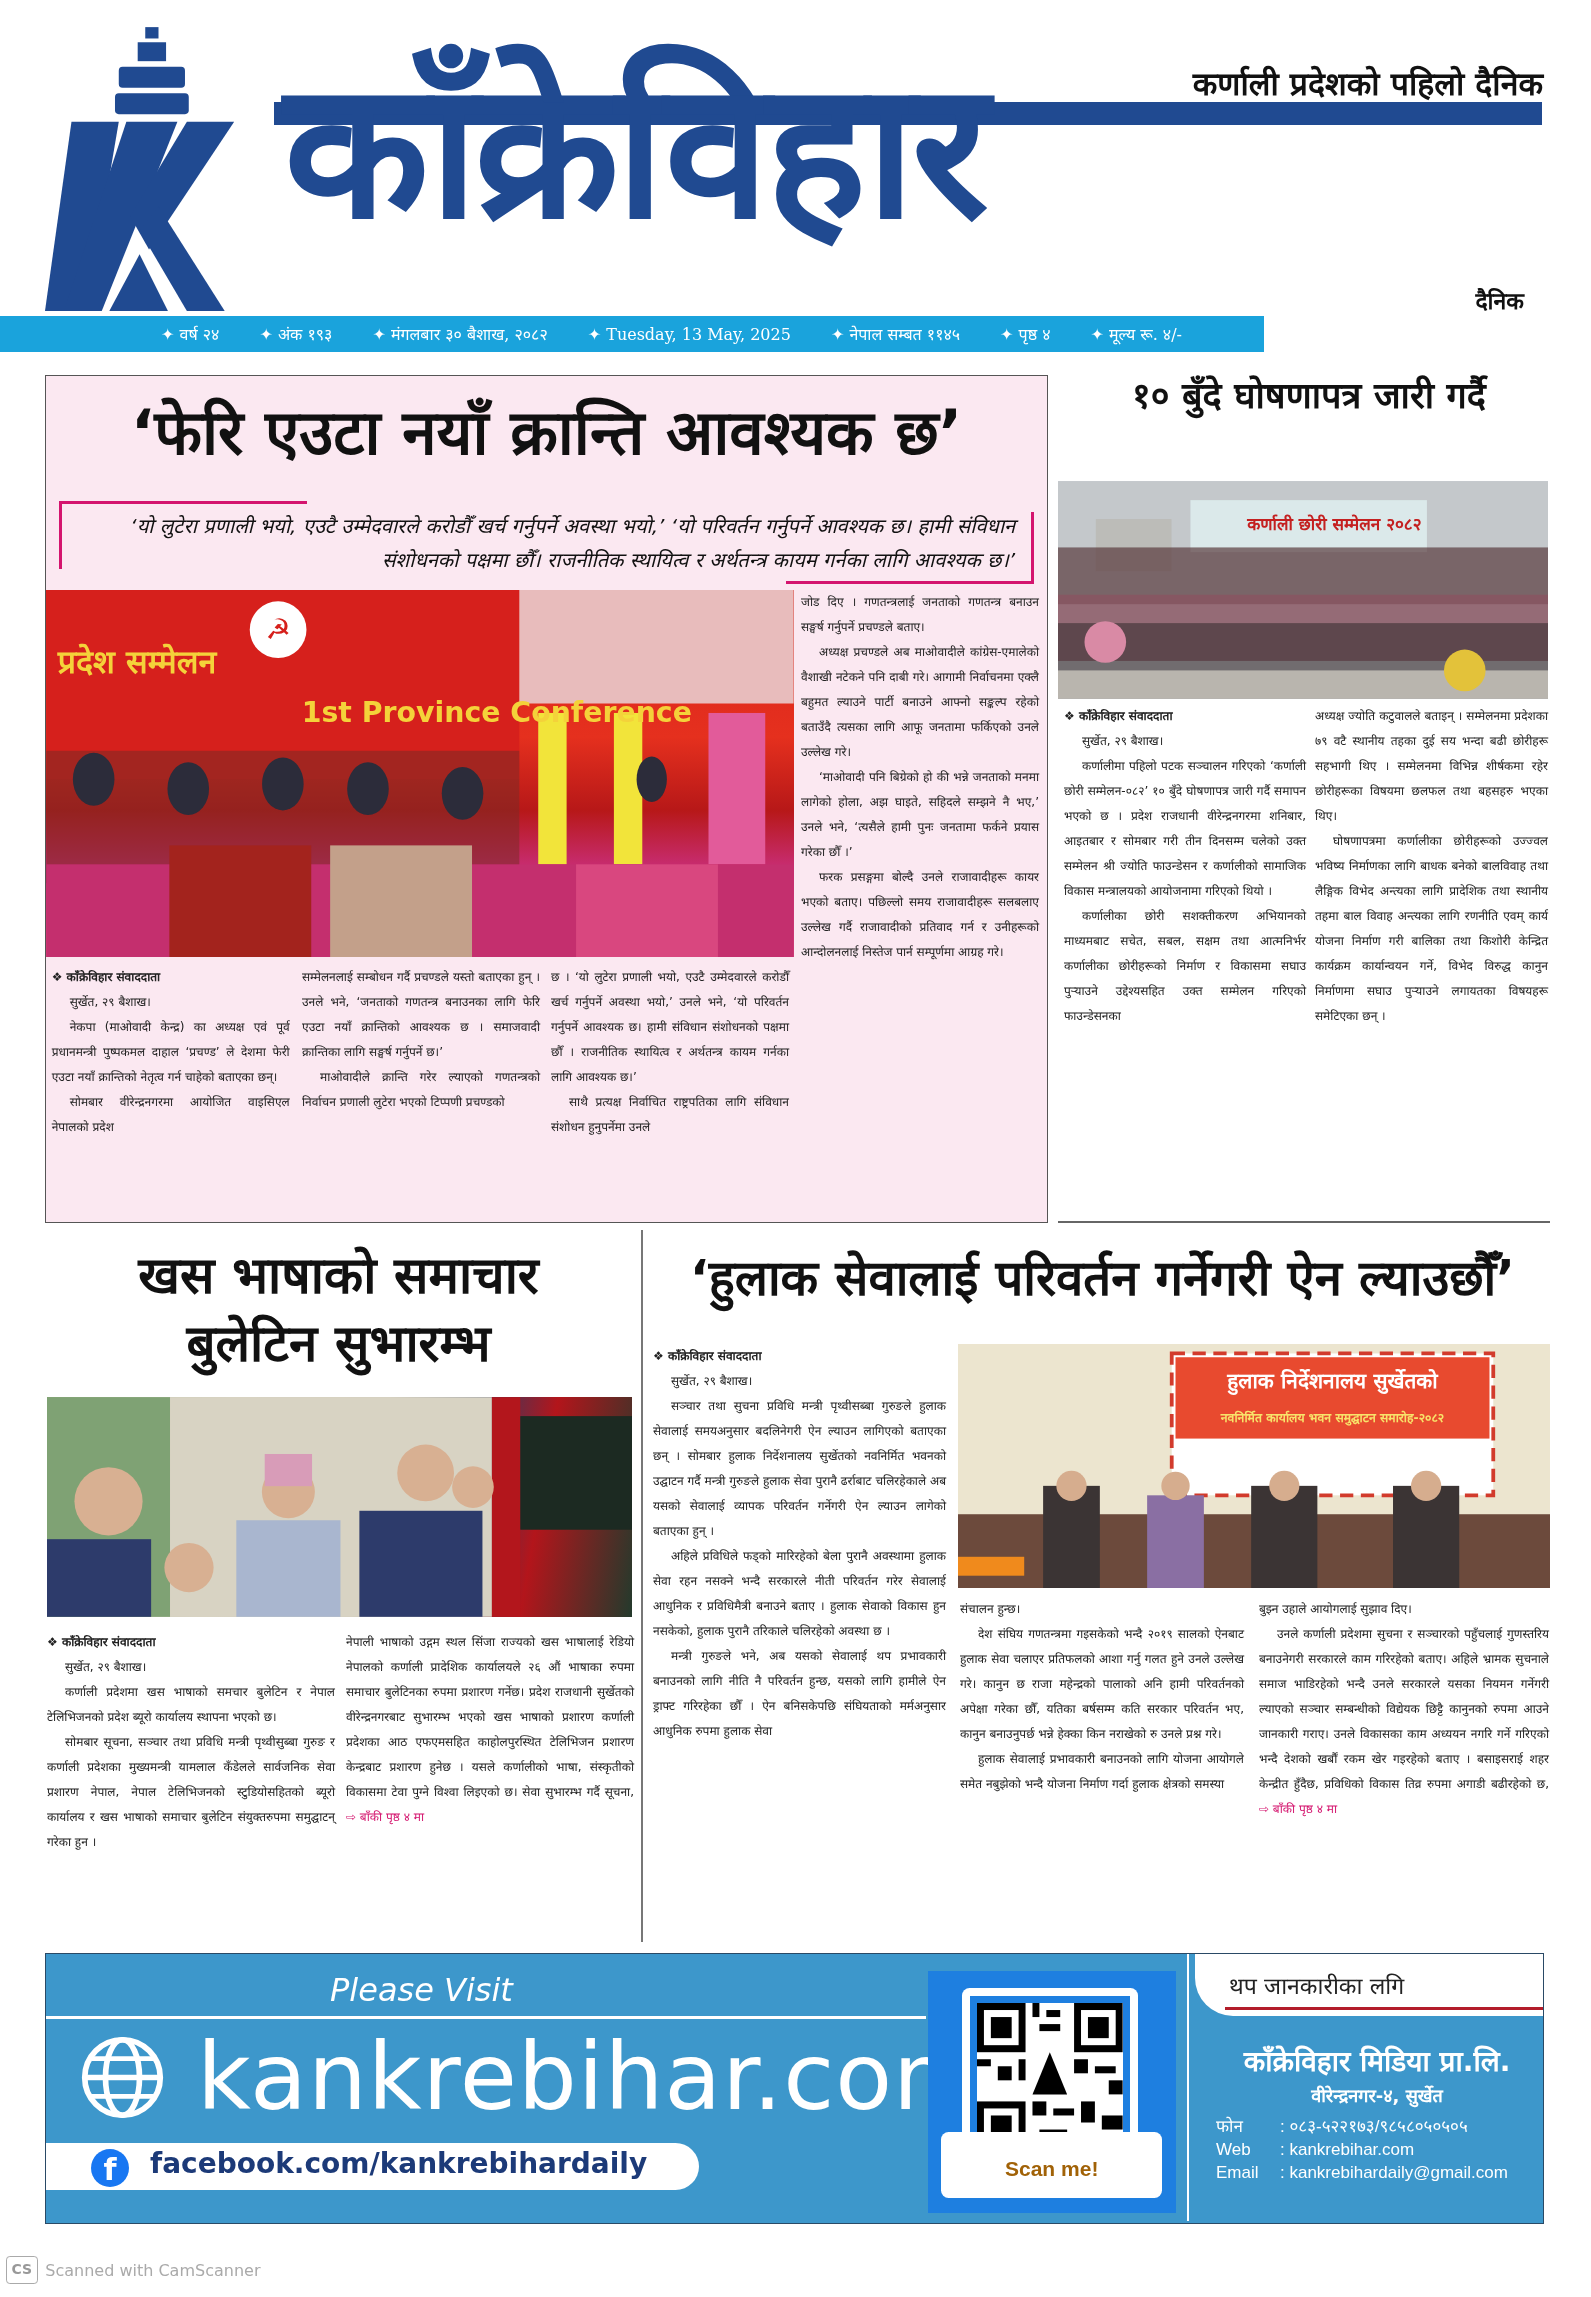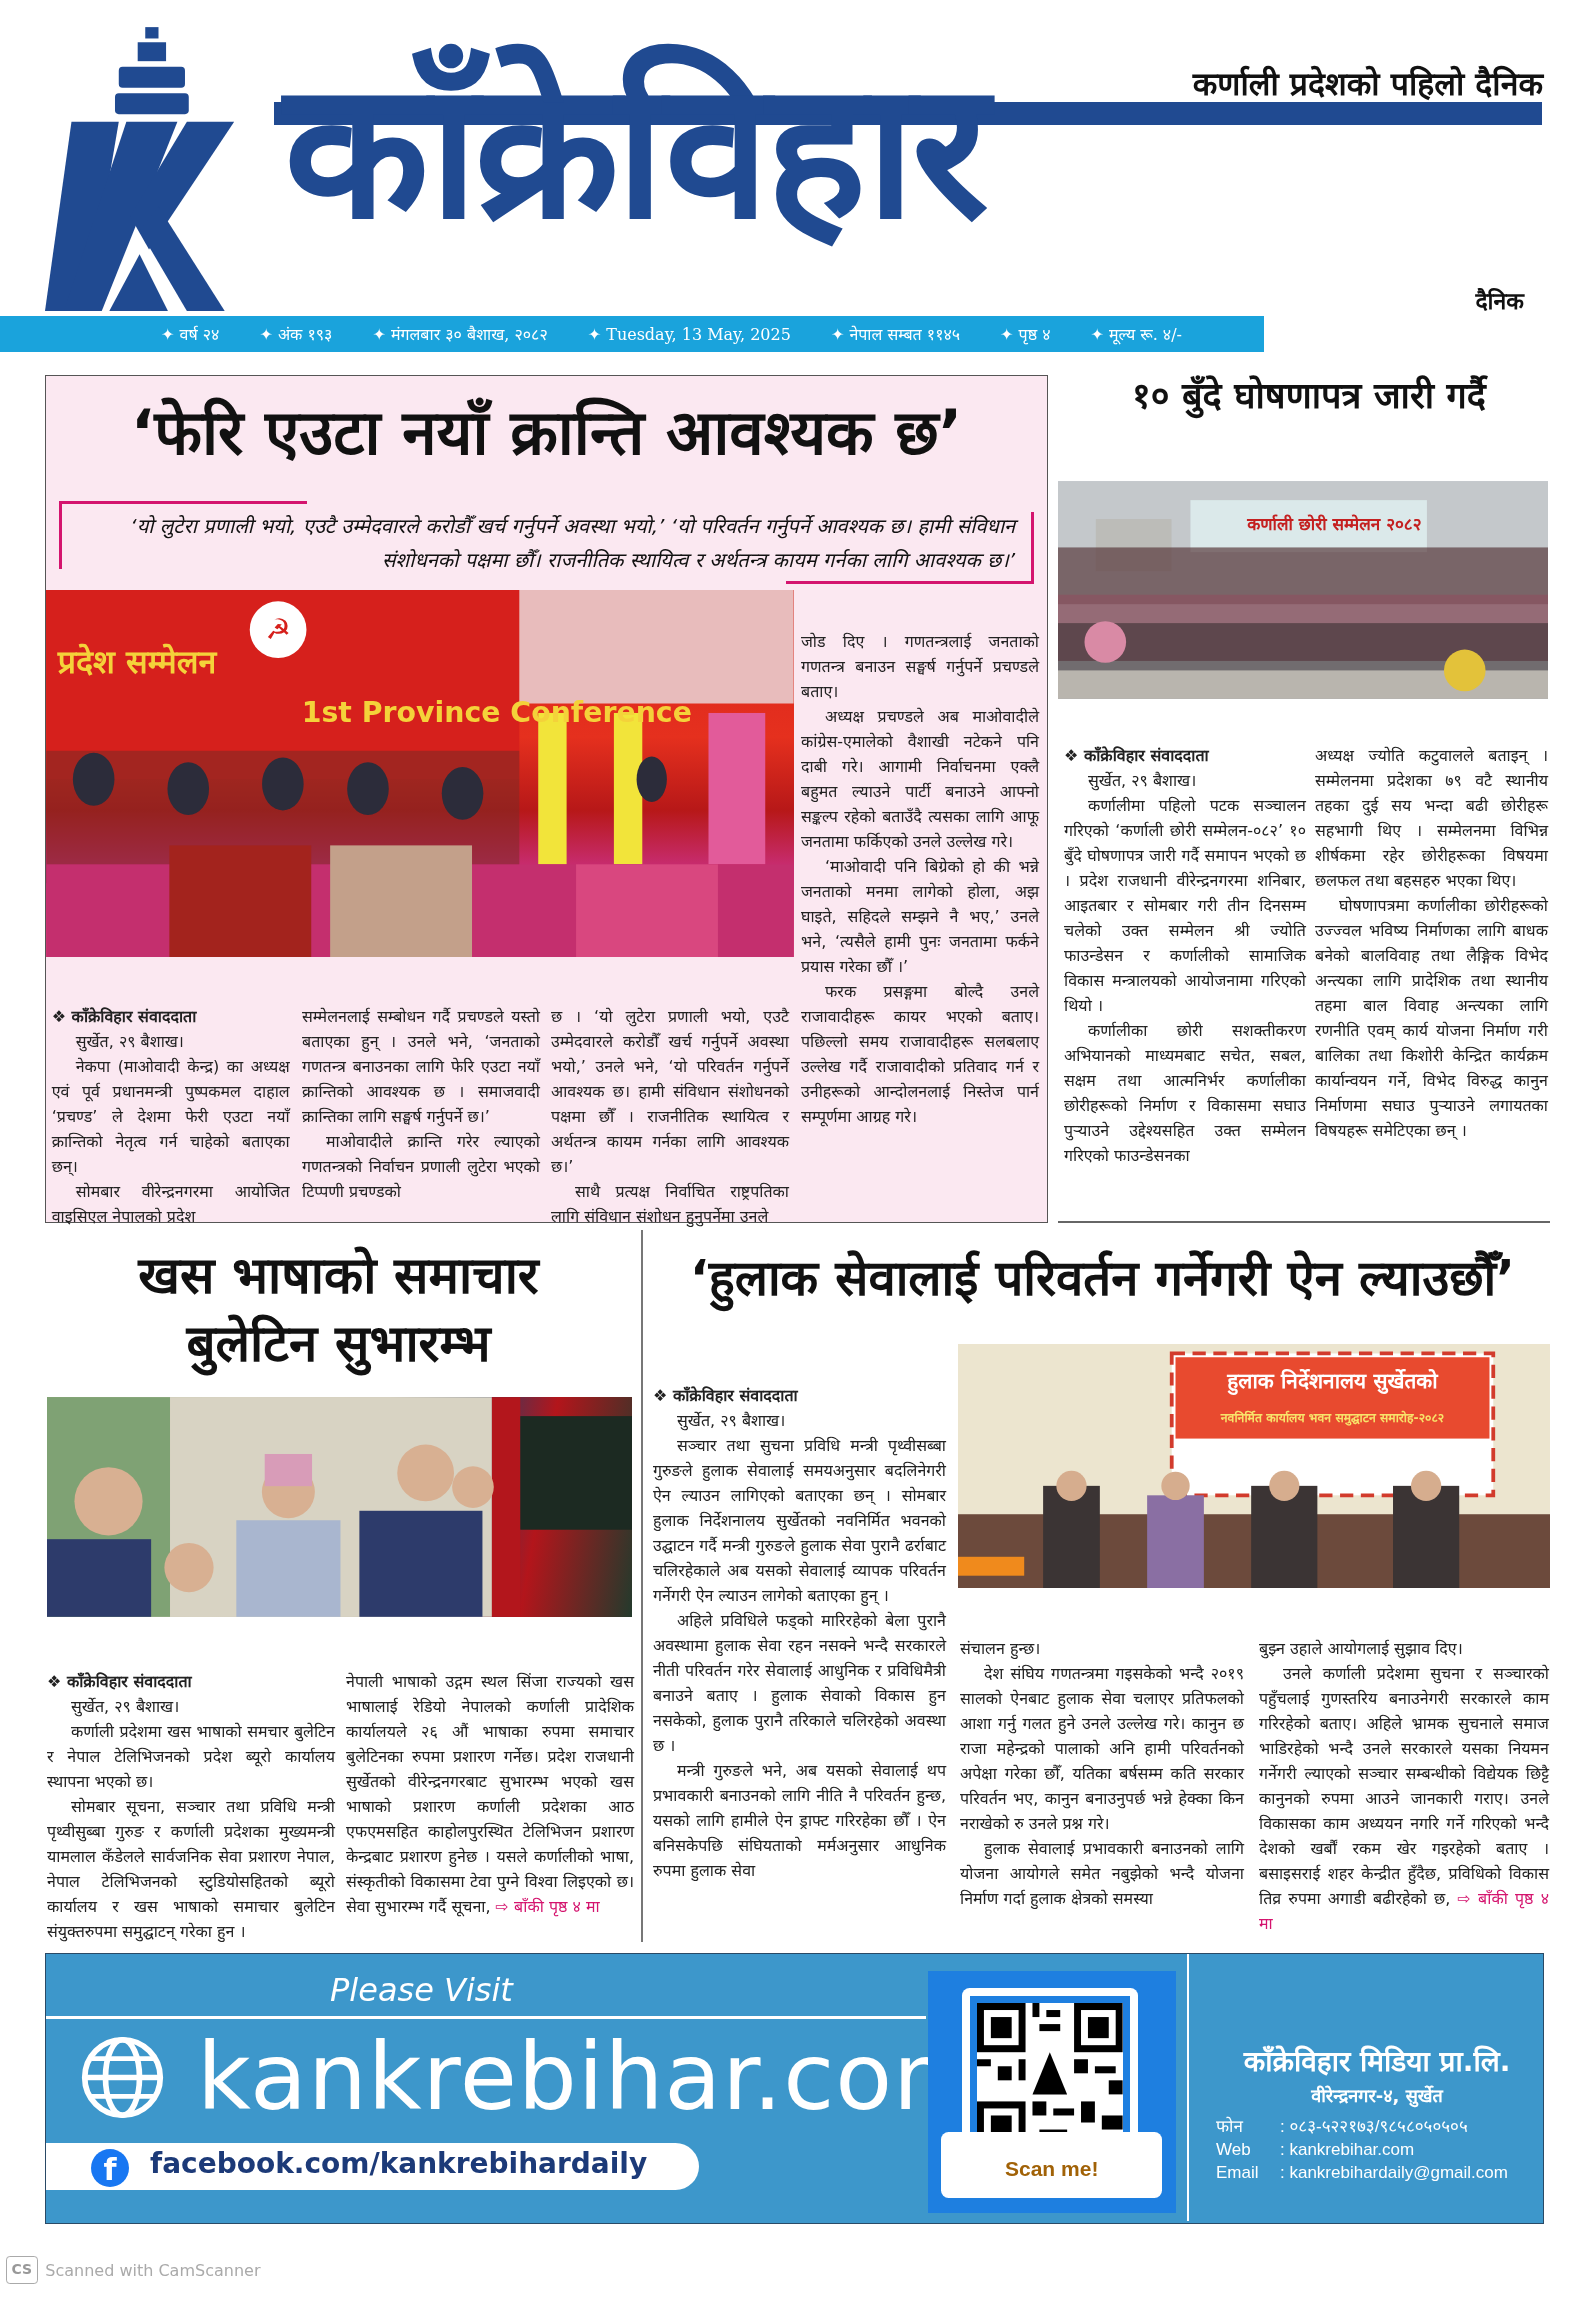--- a/index.html
+++ b/index.html
@@ -23,21 +23,21 @@
   .lead{position:absolute;left:45px;top:375px;width:1003px;height:848px;background:#fbe8f1;border:1.9px solid #555;}
   .lead h1{position:absolute;left:0;top:17px;width:100%;text-align:center;font-size:62px;font-weight:bold;line-height:79px;color:#111;}
   .pull{position:absolute;left:13.2px;top:125px;width:975px;height:83px;}
   .pull .bar-top{position:absolute;left:0;top:0;width:248px;height:2.8px;background:#d4146e;}
   .pull .bar-left{position:absolute;left:0;top:0;width:2.8px;height:68px;background:#d4146e;}
   .pull .bar-bot{position:absolute;right:0;bottom:0;width:248px;height:2.8px;background:#d4146e;}
   .pull .bar-right{position:absolute;right:0;top:11.4px;width:2.8px;height:72px;background:#d4146e;}
   .pull p{position:absolute;left:19px;top:7.6px;width:937px;text-align:right;font-style:italic;font-size:20px;line-height:34px;color:#111;}
   .lead-photo{position:absolute;left:0;top:214px;width:748px;height:367px;overflow:hidden;
               background:linear-gradient(180deg,#d8231d 0%,#e5301e 40%,#b71818 60%,#c72c6f 75%,#d9487f 100%);}
-  .cols{position:absolute;font-size:16px;line-height:25px;text-align:justify;color:#222;margin-top:39px;}
+  .cols{position:absolute;font-size:12px;line-height:25px;text-align:justify;color:#222;}
   .cols p{text-indent:1.5em;}
   .cols p.noindent{text-indent:0;}
   .byline{font-weight:bold;text-indent:0 !important;}
   .dateline{text-indent:1.5em;}
   .continue{color:#d4146e;}
 
   
   .rt-head{position:absolute;left:1058px;top:371px;width:502px;text-align:center;font-size:36px;font-weight:bold;line-height:49px;color:#111;}
   .rt-photo{position:absolute;left:1058px;top:481px;width:490px;height:218px;overflow:hidden;
             background:linear-gradient(180deg,#c9cfd3 0%,#b8bcbf 30%,#8e6a6a 55%,#4a3a3c 80%,#6a5d59 100%);}
@@ -337,20 +337,24 @@
           </g>
         </svg>
       </div>
     </div>
     <div class="ribbon">
       <div class="scan">Scan me!</div>
     </div>
   </div>
 
   <div class="divider-v"></div>
+  <div class="info-tab">
+    <span>थप जानकारीका लगि</span>
+    <div class="red"></div>
+  </div>
   <div class="company">कॉंक्रेविहार मिडिया प्रा.लि.</div>
   <div class="address">वीरेन्द्रनगर-४, सुर्खेत</div>
   <div class="contact">
     <div class="row">
       <span class="k">फोन</span>
       <span>: ०८३-५२२१७३/९८५८०५०५०५</span>
     </div>
     <div class="row">
       <span class="k">Web</span>
       <span>: kankrebihar.com</span>

